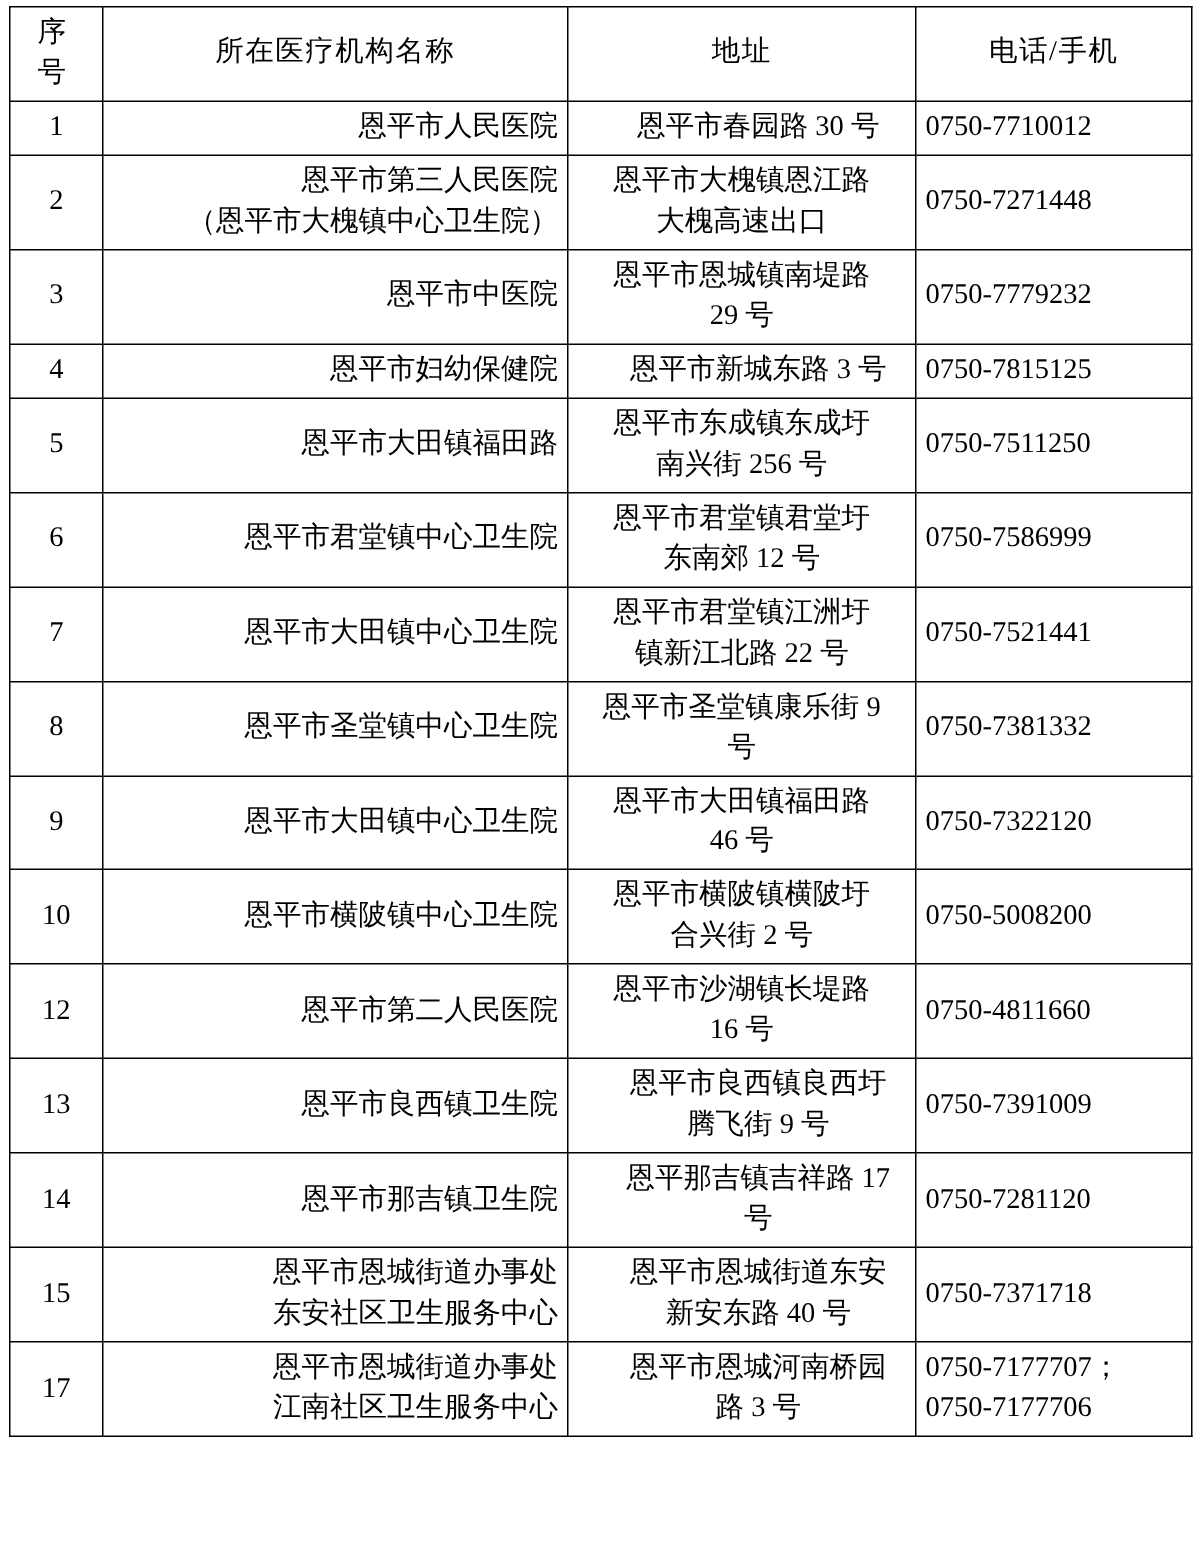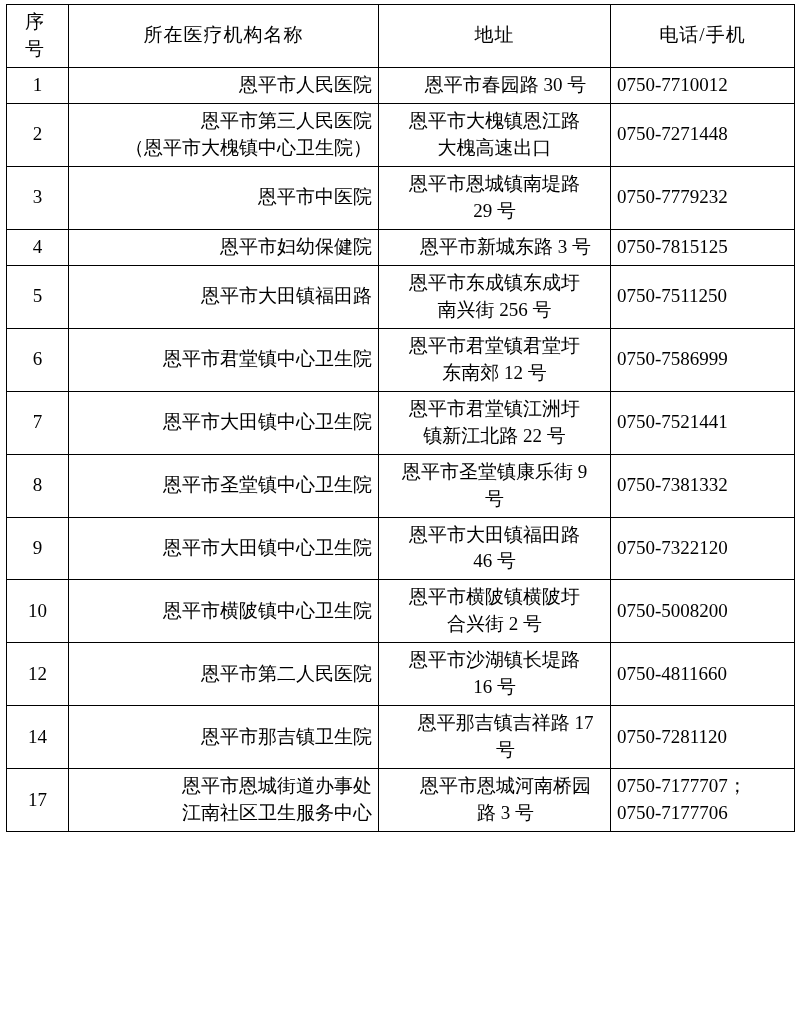--- a/index.html
+++ b/index.html
@@ -151,25 +151,40 @@
           <td class="cell-phone">0750-5008200</td>
         </tr>
         <tr>
           <td class="cell-idx">12</td>
           <td class="cell-name nowrap-lines">恩平市第二人民医院</td>
           <td class="cell-addr nowrap-lines">恩平市沙湖镇长堤路
 16 号</td>
           <td class="cell-phone">0750-4811660</td>
         </tr>
         <tr>
+          <td class="cell-idx">13</td>
+          <td class="cell-name nowrap-lines">恩平市良西镇卫生院</td>
+          <td class="cell-addr nowrap-lines center">恩平市良西镇良西圩
+腾飞街 9 号</td>
+          <td class="cell-phone">0750-7391009</td>
+        </tr>
+        <tr>
           <td class="cell-idx">14</td>
           <td class="cell-name nowrap-lines">恩平市那吉镇卫生院</td>
           <td class="cell-addr nowrap-lines center">恩平那吉镇吉祥路 17
 号</td>
           <td class="cell-phone">0750-7281120</td>
+        </tr>
+        <tr>
+          <td class="cell-idx">15</td>
+          <td class="cell-name nowrap-lines">恩平市恩城街道办事处
+东安社区卫生服务中心</td>
+          <td class="cell-addr nowrap-lines center">恩平市恩城街道东安
+新安东路 40 号</td>
+          <td class="cell-phone">0750-7371718</td>
         </tr>
         <tr>
           <td class="cell-idx">17</td>
           <td class="cell-name nowrap-lines">恩平市恩城街道办事处
 江南社区卫生服务中心</td>
           <td class="cell-addr nowrap-lines center">恩平市恩城河南桥园
 路 3 号</td>
           <td class="cell-phone">0750-7177707；
 0750-7177706</td>
         </tr>

